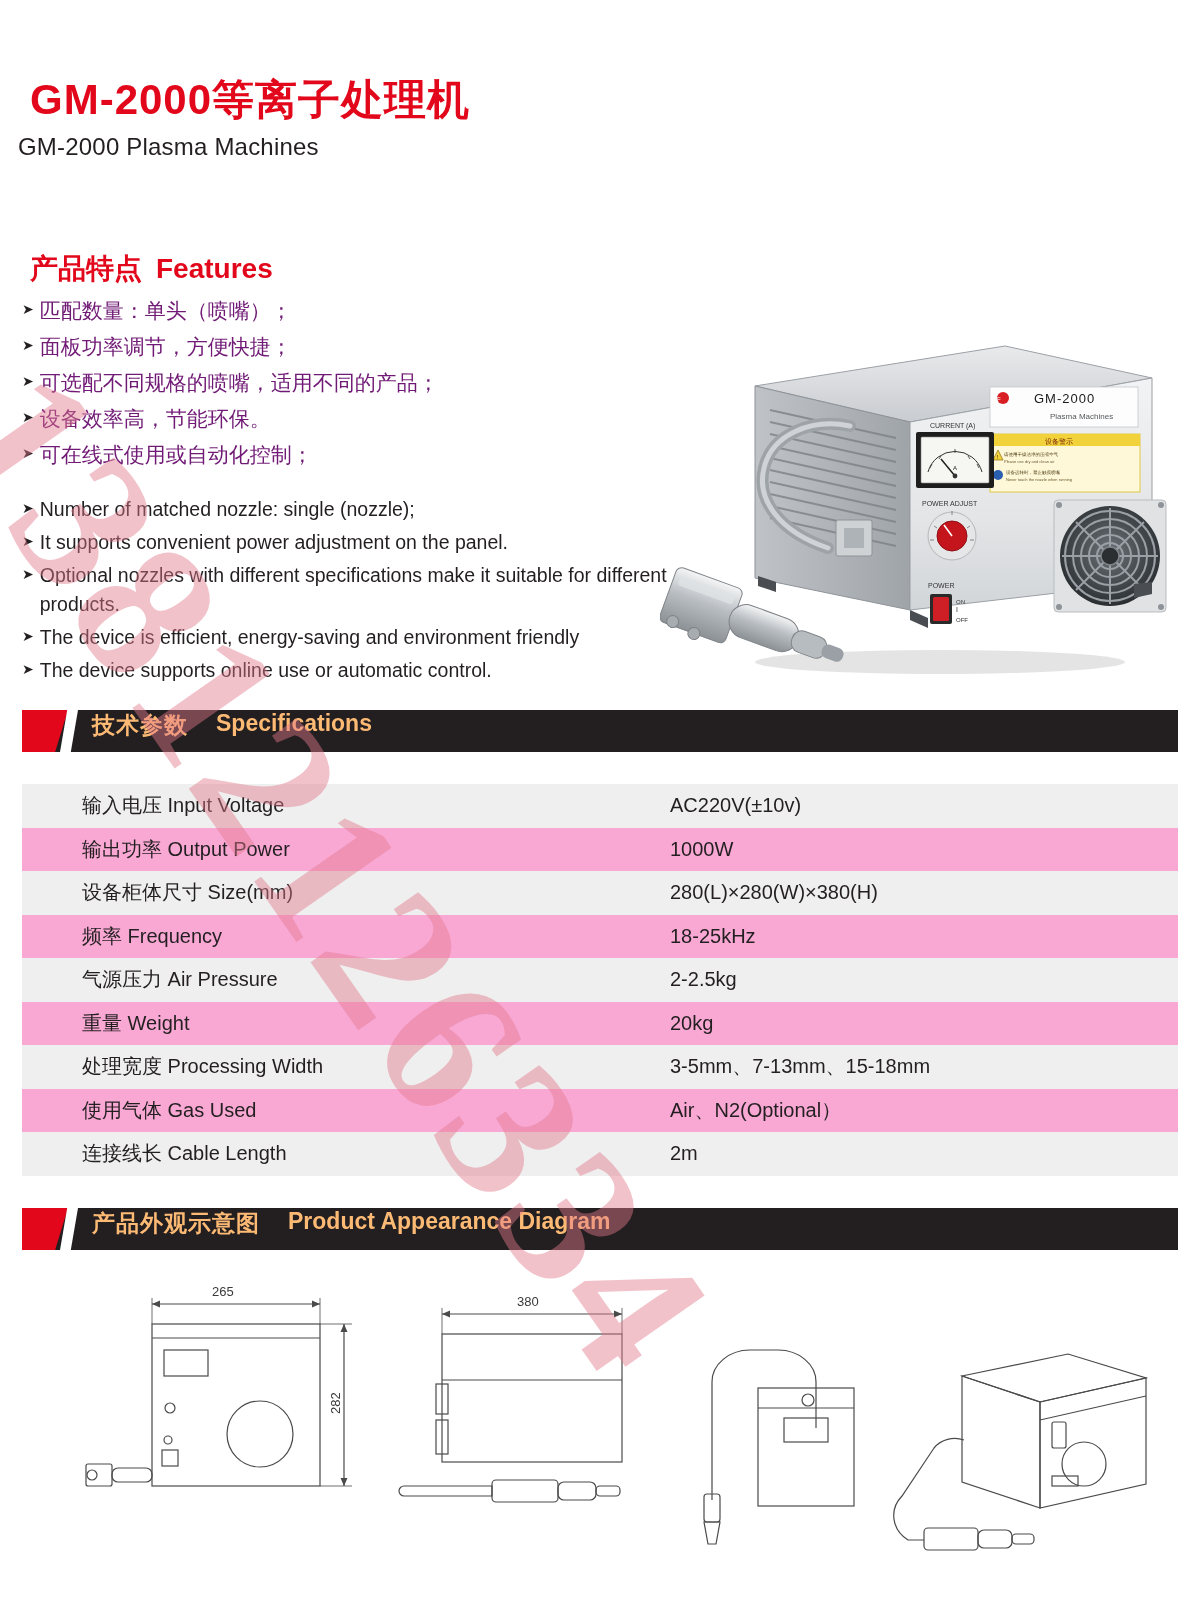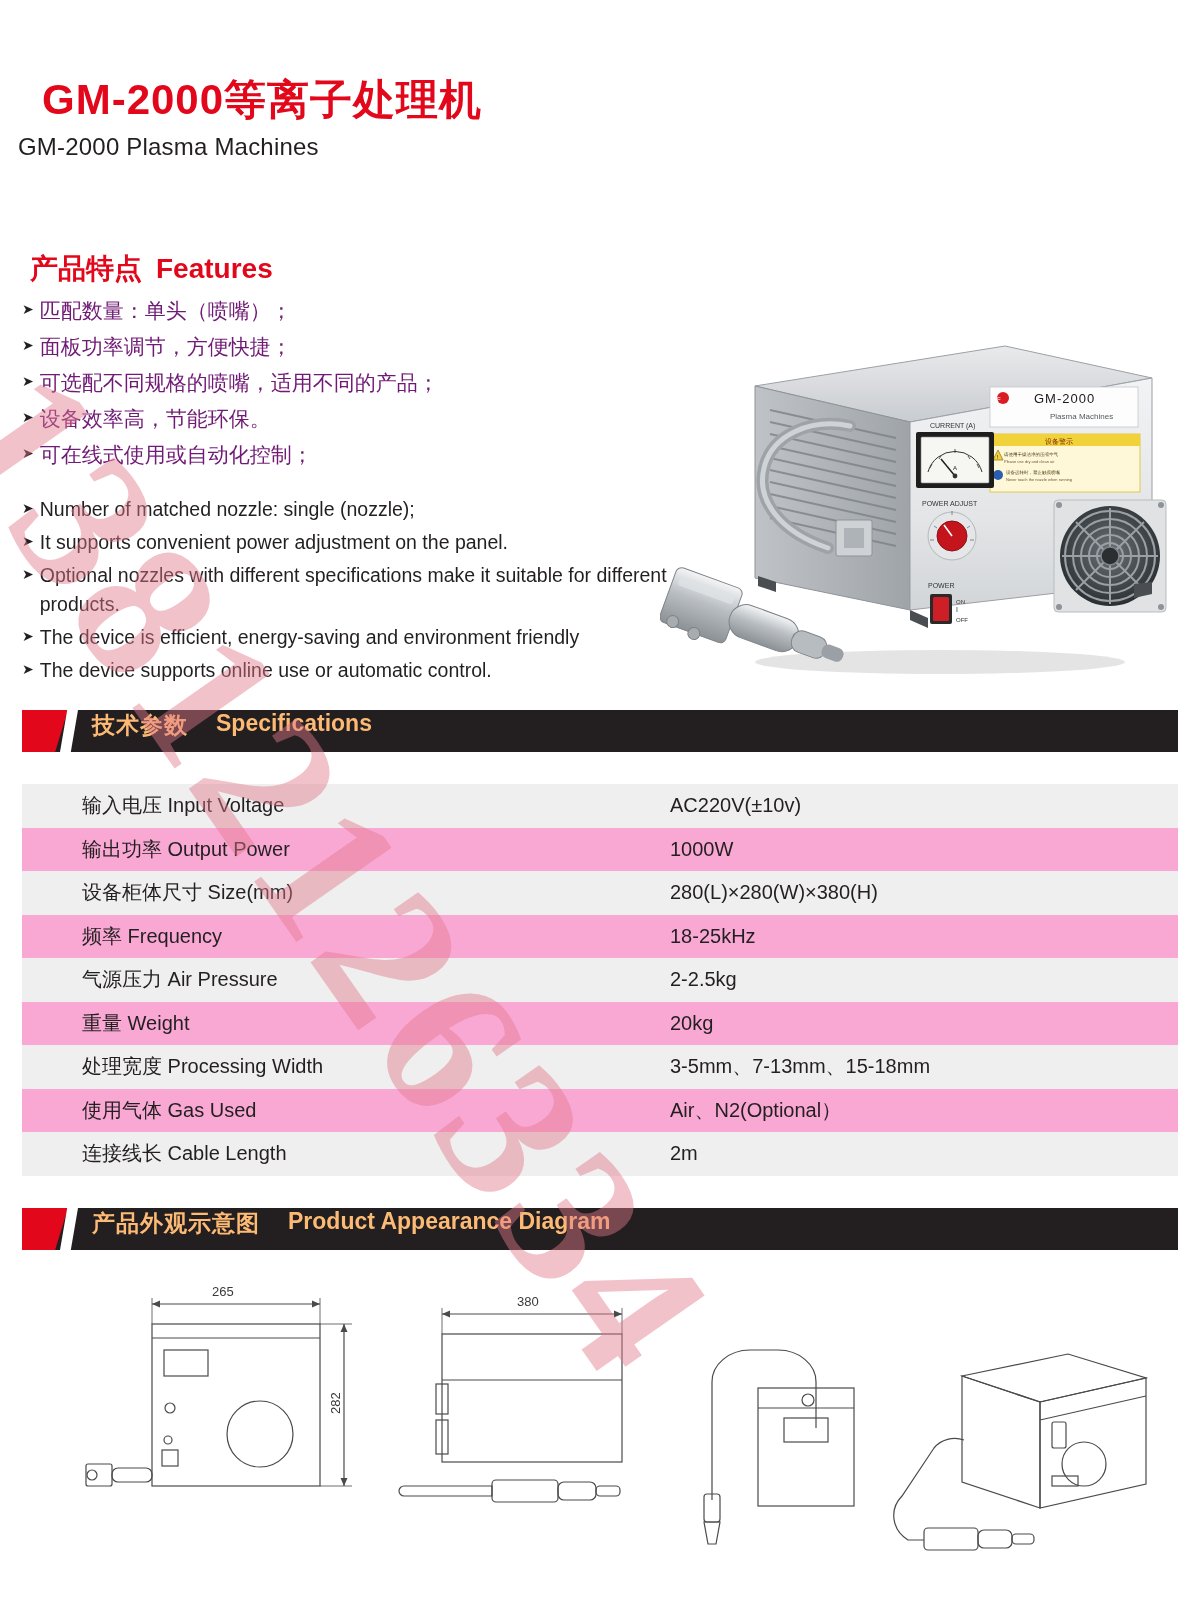--- a/index.html
+++ b/index.html
@@ -46,21 +46,20 @@
   }
   .title-zh {
     position: absolute;
     left: 30px;
     top: 72px;
     font-size: 42px;
     font-weight: bold;
     color: #e2071a;
     letter-spacing: 1px;
     font-family: "Liberation Sans", sans-serif;
-    margin-left: 12px;
   }
   .title-en {
     position: absolute;
     left: 18px;
     top: 133px;
     font-size: 24px;
     color: #231f20;
     letter-spacing: 0.2px;
   }
 

